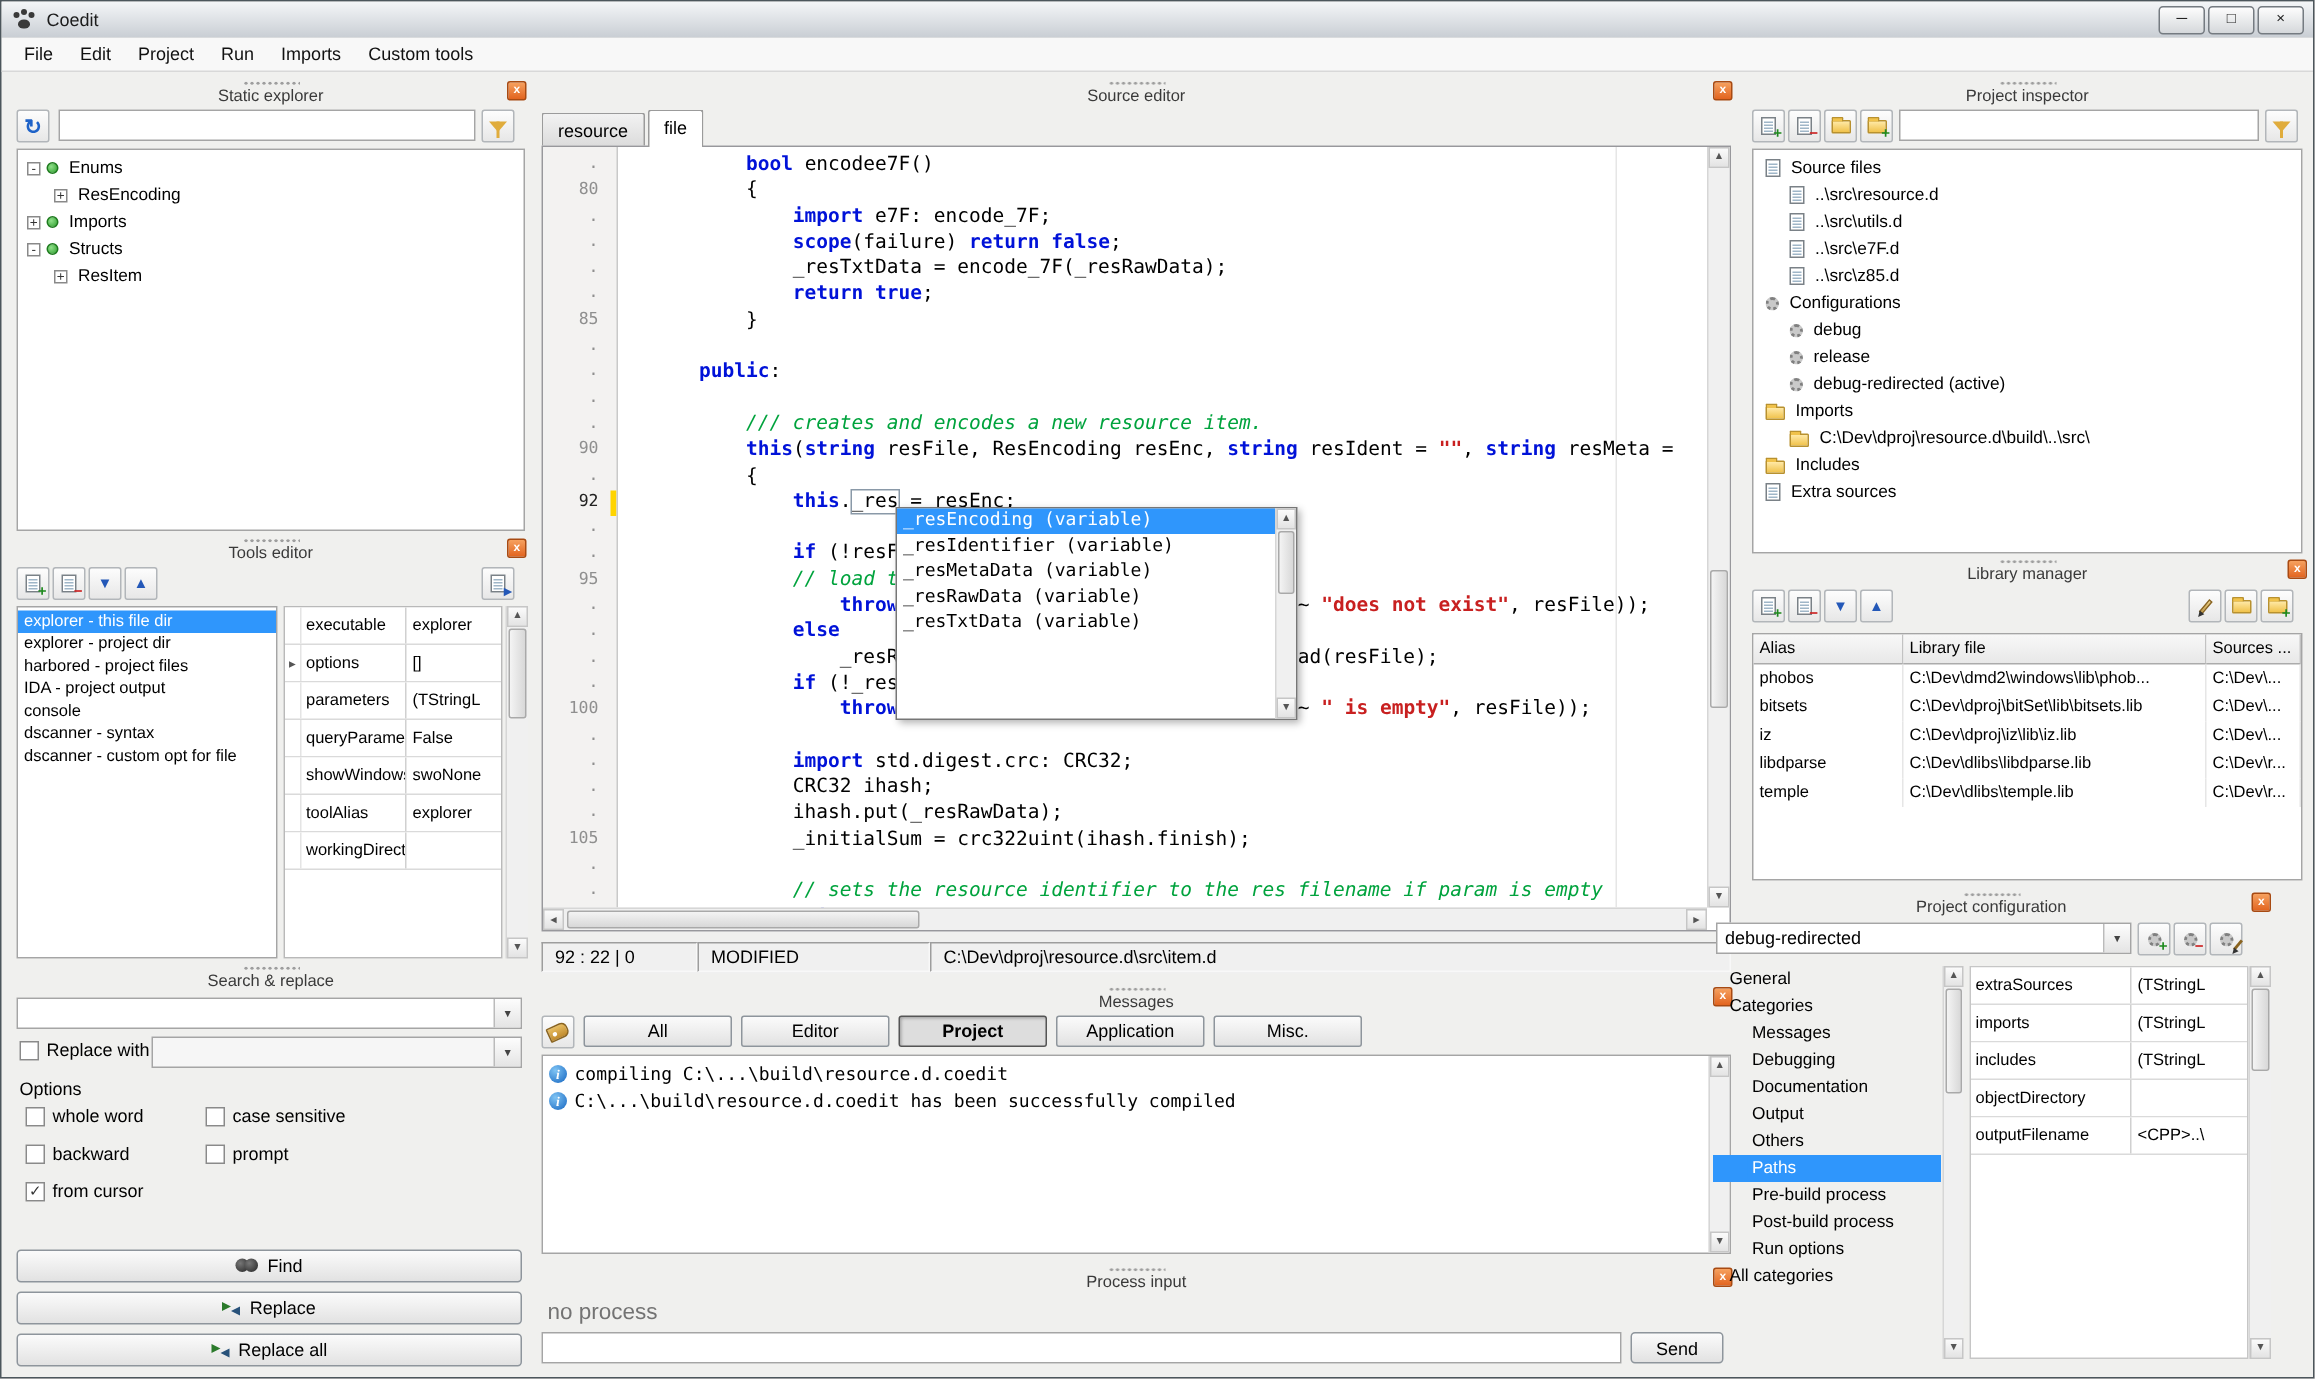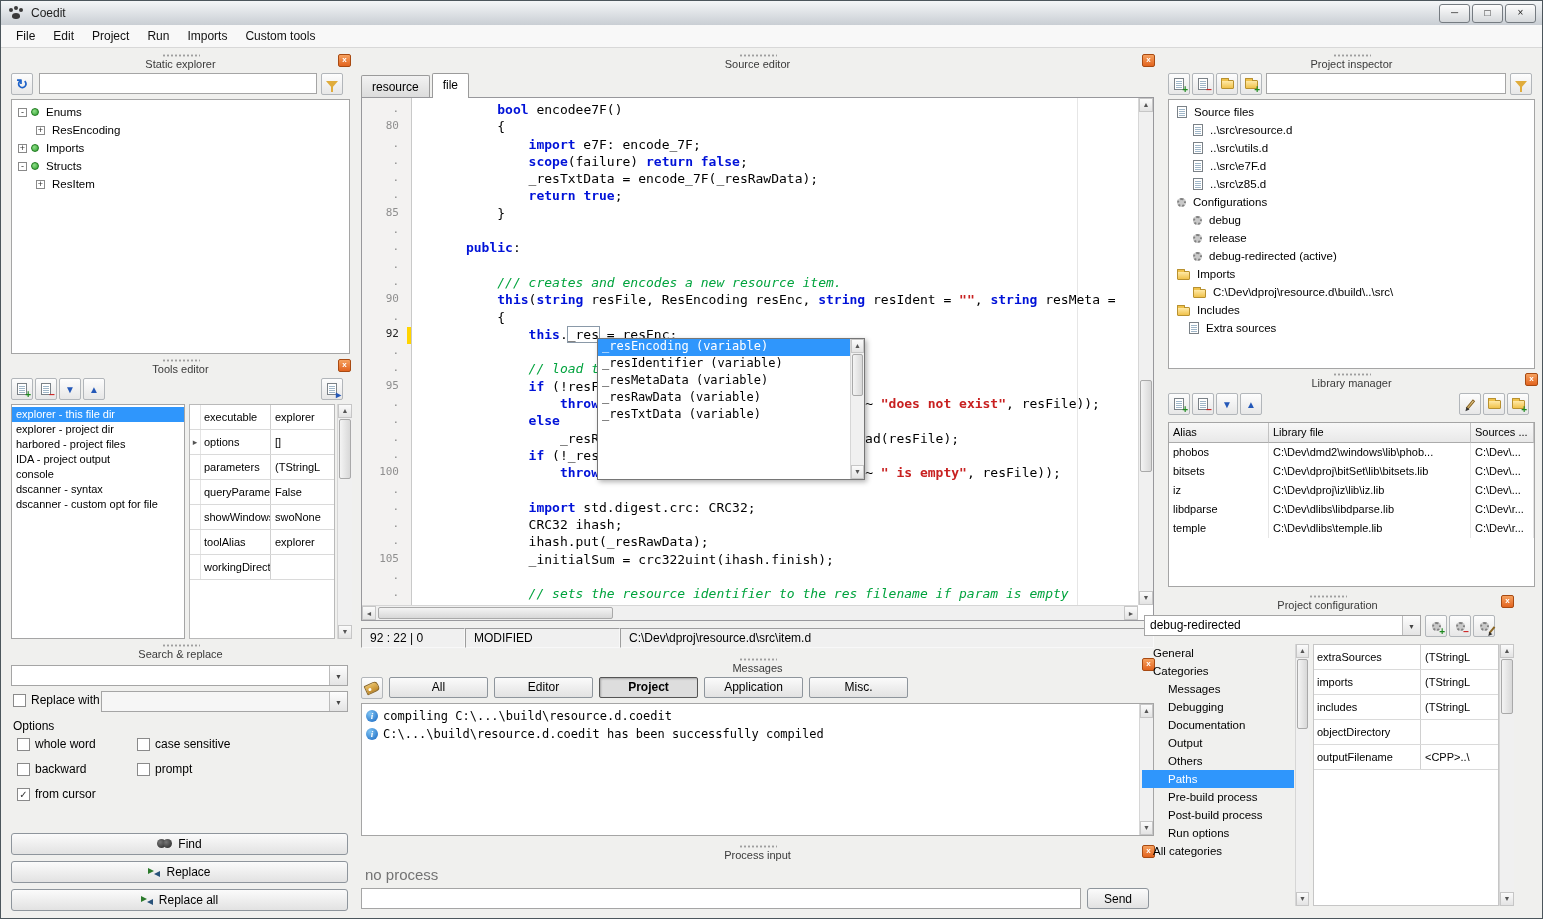--- a/index.html
+++ b/index.html
@@ -366,22 +366,22 @@
             <div class="cl"><span class="tk-d">              </span><span class="tk-k">return</span><span class="tk-d"> </span><span class="tk-k">true</span><span class="tk-d">;</span></div>
             <div class="cl"><span class="tk-d">          }</span></div>
             <div class="cl"></div>
             <div class="cl"><span class="tk-d">      </span><span class="tk-k">public</span><span class="tk-d">:</span></div>
             <div class="cl"></div>
             <div class="cl"><span class="tk-c">          /// creates and encodes a new resource item.</span></div>
             <div class="cl"><span class="tk-d">          </span><span class="tk-k">this</span><span class="tk-d">(</span><span class="tk-k">string</span><span class="tk-d"> resFile, ResEncoding resEnc, </span><span class="tk-k">string</span><span class="tk-d"> resIdent = </span><span class="tk-s">""</span><span class="tk-d">, </span><span class="tk-k">string</span><span class="tk-d"> resMeta = </span></div>
             <div class="cl"><span class="tk-d">          {</span></div>
             <div class="cl"><span class="tk-d">              </span><span class="tk-k">this</span><span class="tk-d">.</span><span class="tk-f">_res</span><span class="tk-d"> = resEnc;</span></div>
             <div class="cl"></div>
+            <div class="cl"><span class="tk-d">              </span><span class="tk-k">if</span><span class="tk-d"> (!resF</span></div>
             <div class="cl"><span class="tk-c">              // load t</span></div>
-            <div class="cl"><span class="tk-d">              </span><span class="tk-k">if</span><span class="tk-d"> (!resF</span></div>
             <div class="cl"><span class="tk-d">                  </span><span class="tk-k">throw</span><span class="tk-d">                                  ~ </span><span class="tk-s">"does not exist"</span><span class="tk-d">, resFile));</span></div>
             <div class="cl"><span class="tk-d">              </span><span class="tk-k">else</span></div>
             <div class="cl"><span class="tk-d">                  _resR</span><span class="tk-d">                                  ad(resFile);</span></div>
             <div class="cl"><span class="tk-d">              </span><span class="tk-k">if</span><span class="tk-d"> (!_res</span></div>
             <div class="cl"><span class="tk-d">                  </span><span class="tk-k">throw</span><span class="tk-d">                                  ~ </span><span class="tk-s">" is empty"</span><span class="tk-d">, resFile));</span></div>
             <div class="cl"></div>
             <div class="cl"><span class="tk-d">              </span><span class="tk-k">import</span><span class="tk-d"> std.digest.crc: CRC32;</span></div>
             <div class="cl"><span class="tk-d">              CRC32 ihash;</span></div>
             <div class="cl"><span class="tk-d">              ihash.put(_resRawData);</span></div>
             <div class="cl"><span class="tk-d">              _initialSum = crc322uint(ihash.finish);</span></div>
@@ -537,21 +537,21 @@
           <span class="tlabel">Imports</span>
         </div>
         <div class="trow" style="padding-left: 24px;">
           <span class="i-folder"></span>
           <span class="tlabel">C:\Dev\dproj\resource.d\build\..\src\</span>
         </div>
         <div class="trow" style="padding-left: 8px;">
           <span class="i-folder"></span>
           <span class="tlabel">Includes</span>
         </div>
-        <div class="trow" style="padding-left: 20px;">
+        <div class="trow" style="padding-left: 8px;">
           <span class="i-doc"></span>
           <span class="tlabel">Extra sources</span>
         </div>
       </div>
   </div>
 
   <div class="panel" style="left:1163px;top:371px;width:375px;height:221px">
     <div class="phead">
         <span class="grip"></span>
       <span class="ptitle">Library manager</span>

